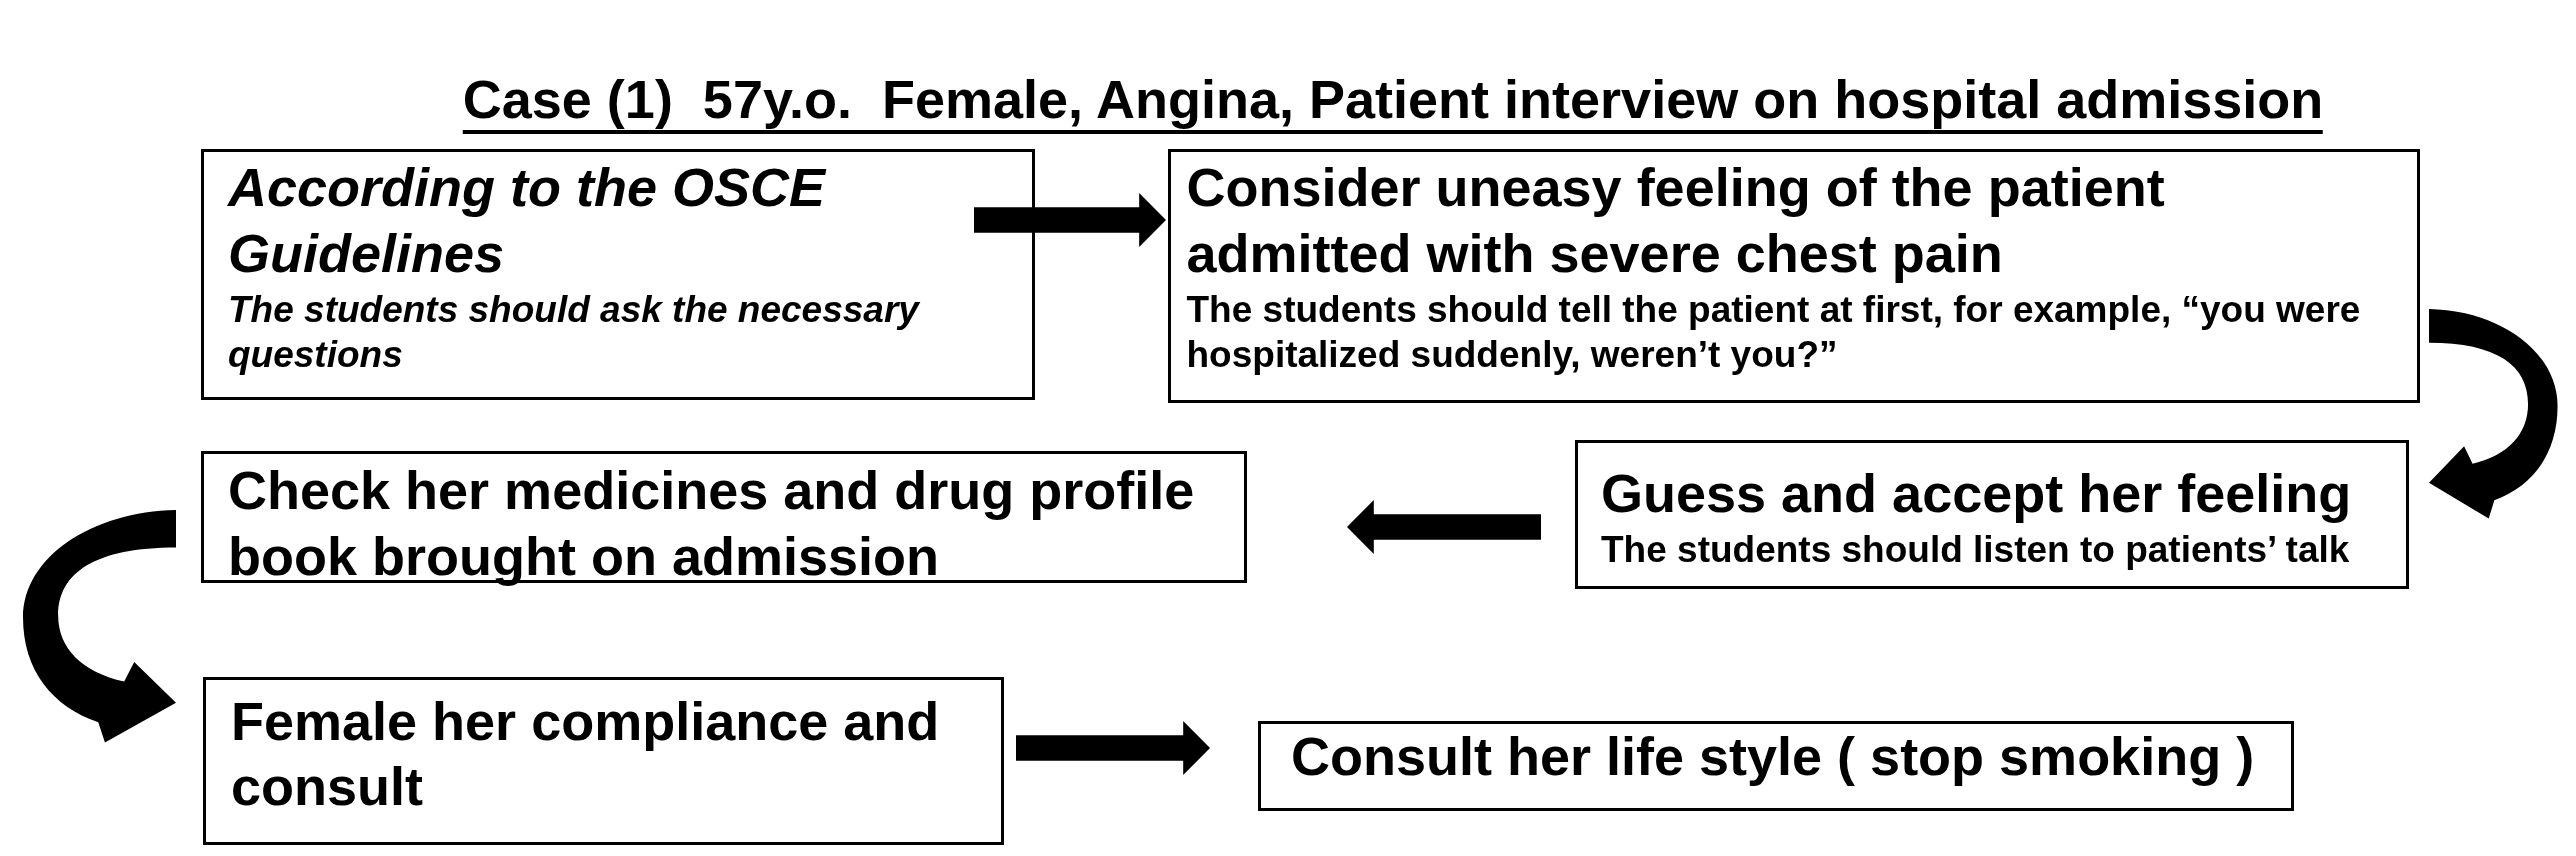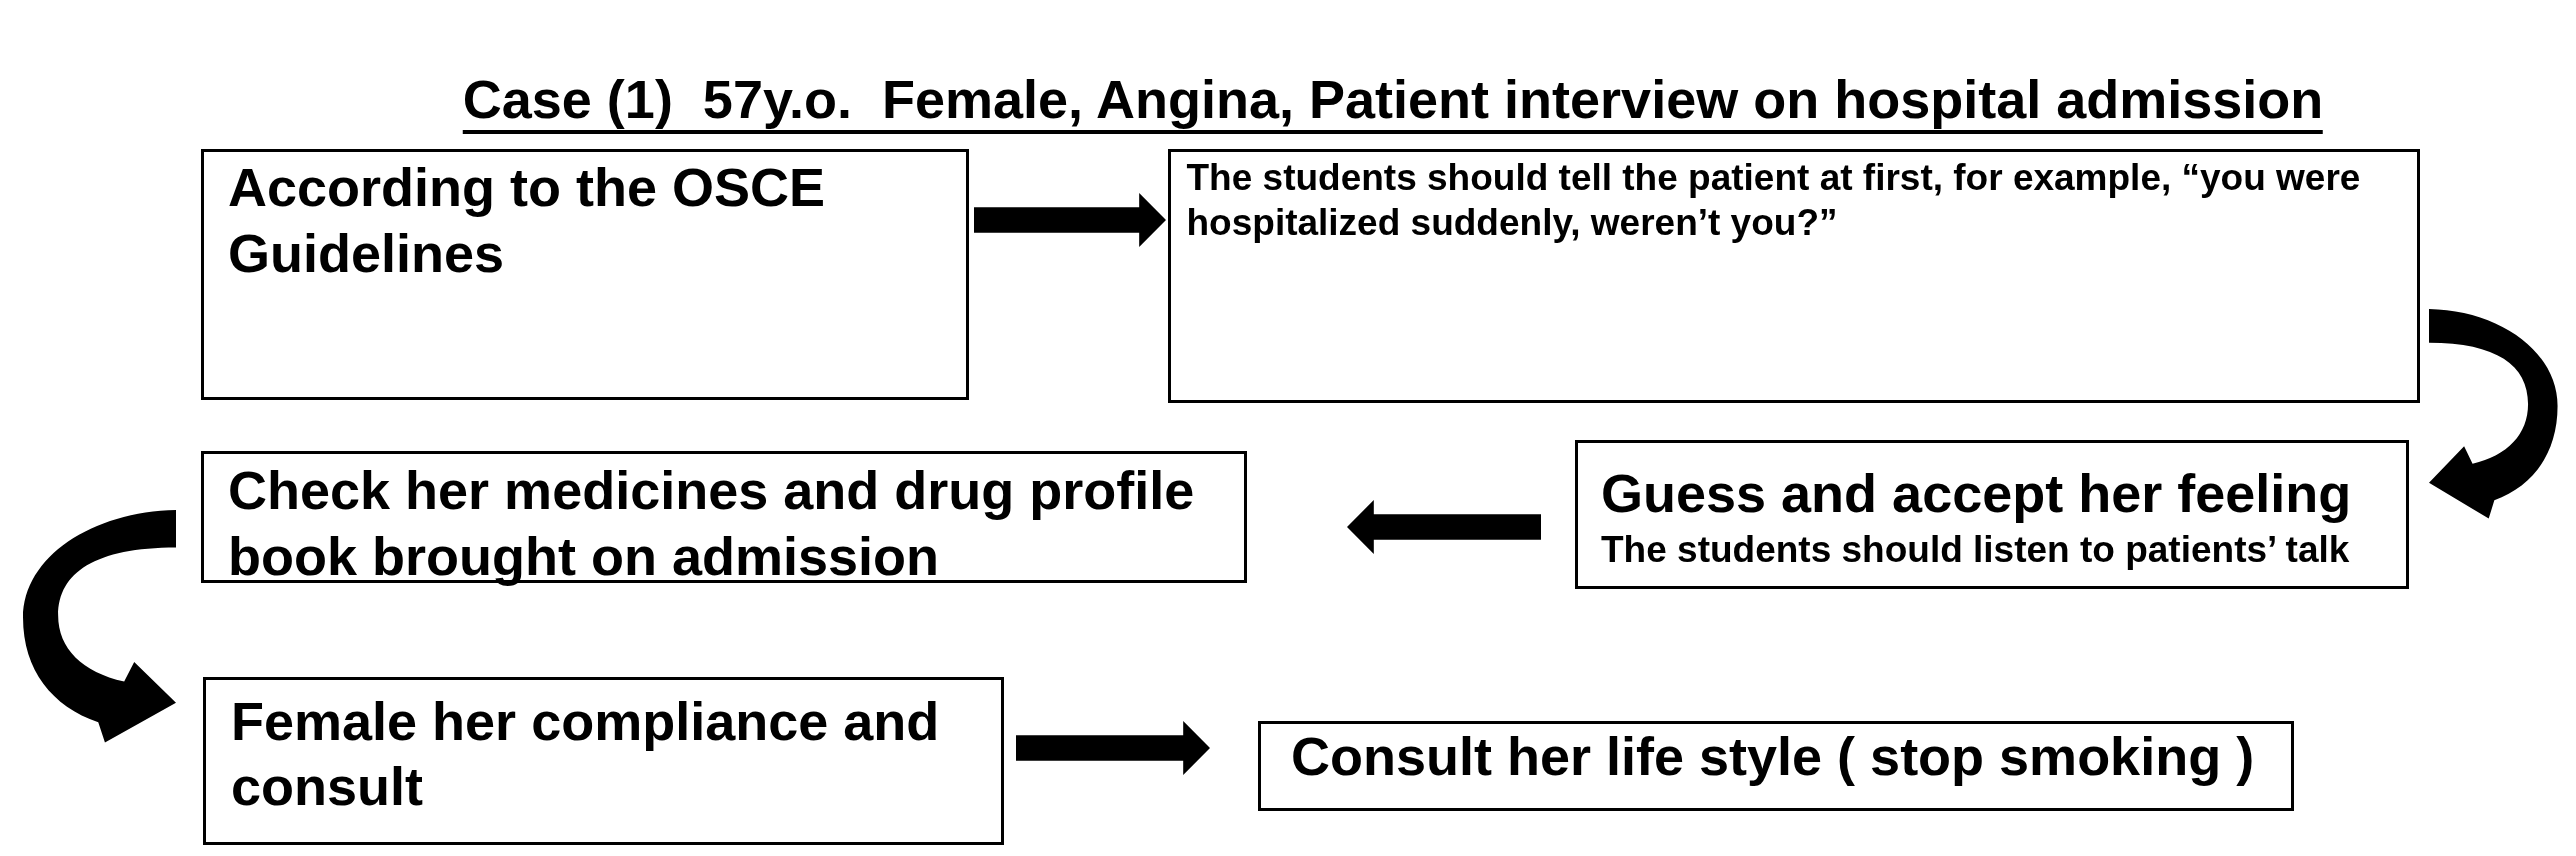--- a/index.html
+++ b/index.html
@@ -37,21 +37,21 @@
     font-weight: bold;
     line-height: 1.22;
     white-space: pre;
   }
   .sub {
     font-size: 37px;
     font-weight: bold;
     line-height: 1.22;
     white-space: pre;
   }
-  #box-osce       { left: 201px;  top: 149px;  width: 768px; height: 251px; padding: 2.8px 12.7px 0 24px; }
+  #box-osce       { left: 201px;  top: 149px;  width: 834px; height: 251px; padding: 2.8px 12.7px 0 24px; font-style: italic; }
   #box-uneasy     { left: 1168px; top: 149px;  width: 1252px; height: 254px; padding: 2.8px 10px 0 15.5px; }
   #box-medicines  { left: 201px;  top: 451px;  width: 1046px; height: 132px; padding: 4.2px 12.7px 0 24px; }
   #box-guess      { left: 1575px; top: 440px;  width: 834px; height: 149px; padding: 18.3px 10px 0 23px; }
   #box-compliance { left: 203px;  top: 677px;  width: 801px; height: 168px; padding: 8.5px 12.7px 0 25px; }
   #box-lifestyle  { left: 1258px; top: 721px; width: 1036px; height: 90px;
                     display: flex; align-items: flex-start; padding: 0 14px 0 30px; }
   .arrow { position: absolute; }
   #arrow-osce-uneasy        { left: 974px; top: 193px;  width: 192px; height: 54px; }
   #arrow-guess-medicines    { left: 1347px; top: 500px;  width: 194px; height: 54px; }
   #arrow-compliance-life    { left: 1016px; top: 721px; width: 194px; height: 54px; }
@@ -65,29 +65,33 @@
 
 <div class="canvas">
 
   <div class="title">
     <span class="underlined">Case (1)  57y.o.  Female, Angina, Patient interview on hospital admission</span>
   </div>
 
   <div class="fc-box" id="box-osce">
     <div class="heading">According to the OSCE
 Guidelines</div>
+    <div class="sub">The students should ask the necessary
+questions</div>
   </div>
 
   <div class="arrow" id="arrow-osce-uneasy">
     <svg viewBox="0 0 272 76" preserveAspectRatio="none" aria-hidden="true">
       <polygon class="ink" points="0,20 234,20 234,0 272,38 234,76 234,56 0,56"></polygon>
     </svg>
   </div>
 
   <div class="fc-box" id="box-uneasy">
+    <div class="heading">Consider uneasy feeling of the patient
+admitted with severe chest pain</div>
     <div class="sub">The students should tell the patient at first, for example, “you were
 hospitalized suddenly, weren’t you?”</div>
   </div>
 
   <div class="arrow" id="curve-uneasy-guess">
     <svg viewBox="0 0 195 300" preserveAspectRatio="none" aria-hidden="true">
       <path class="ink" d="M 0,0 C 100,2 183,60 183,138 C 183,205 148,252 93,272 L 85,298 L 0,247 L 50,195 L 62,220 C 112,208 141,178 141,135 C 141,80 96,48 0,48 Z"></path>
     </svg>
   </div>
 

